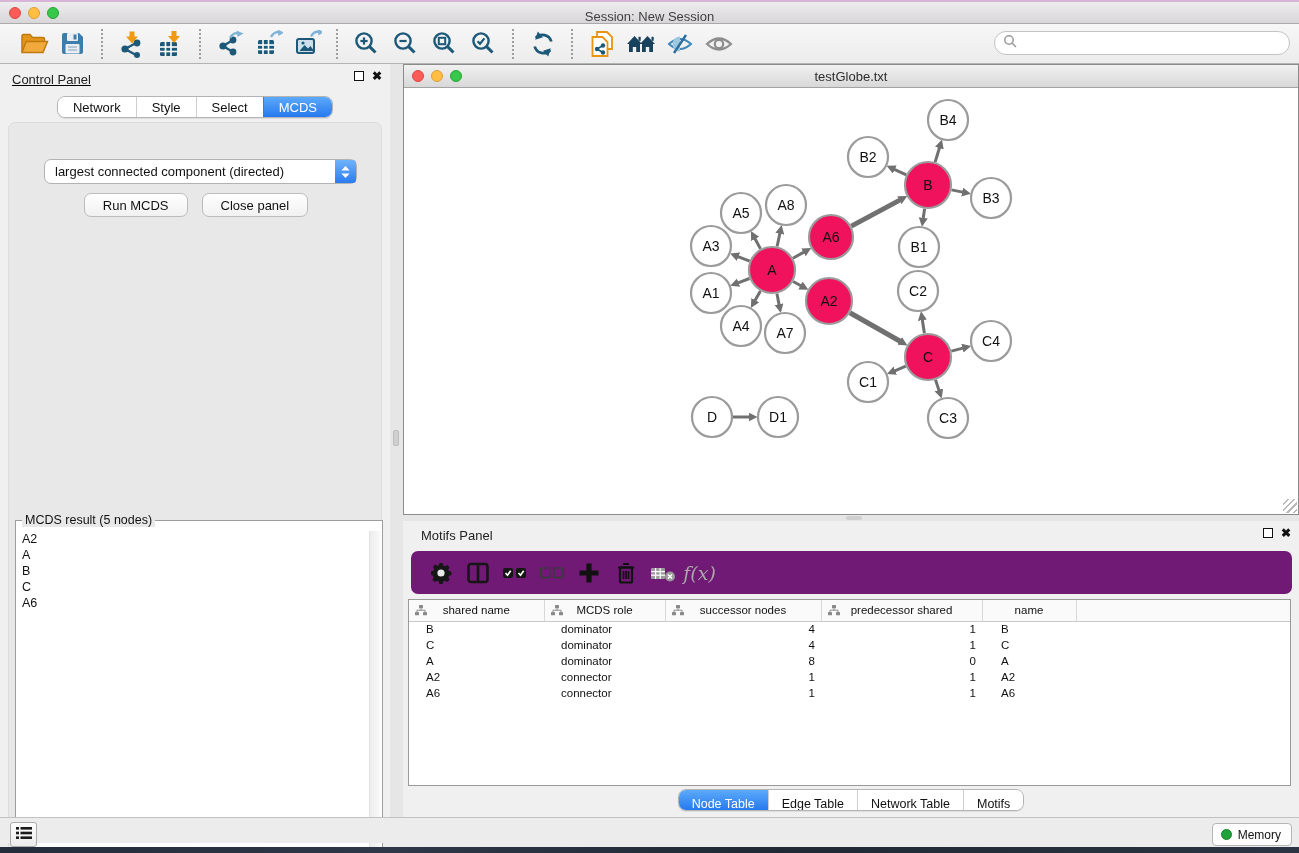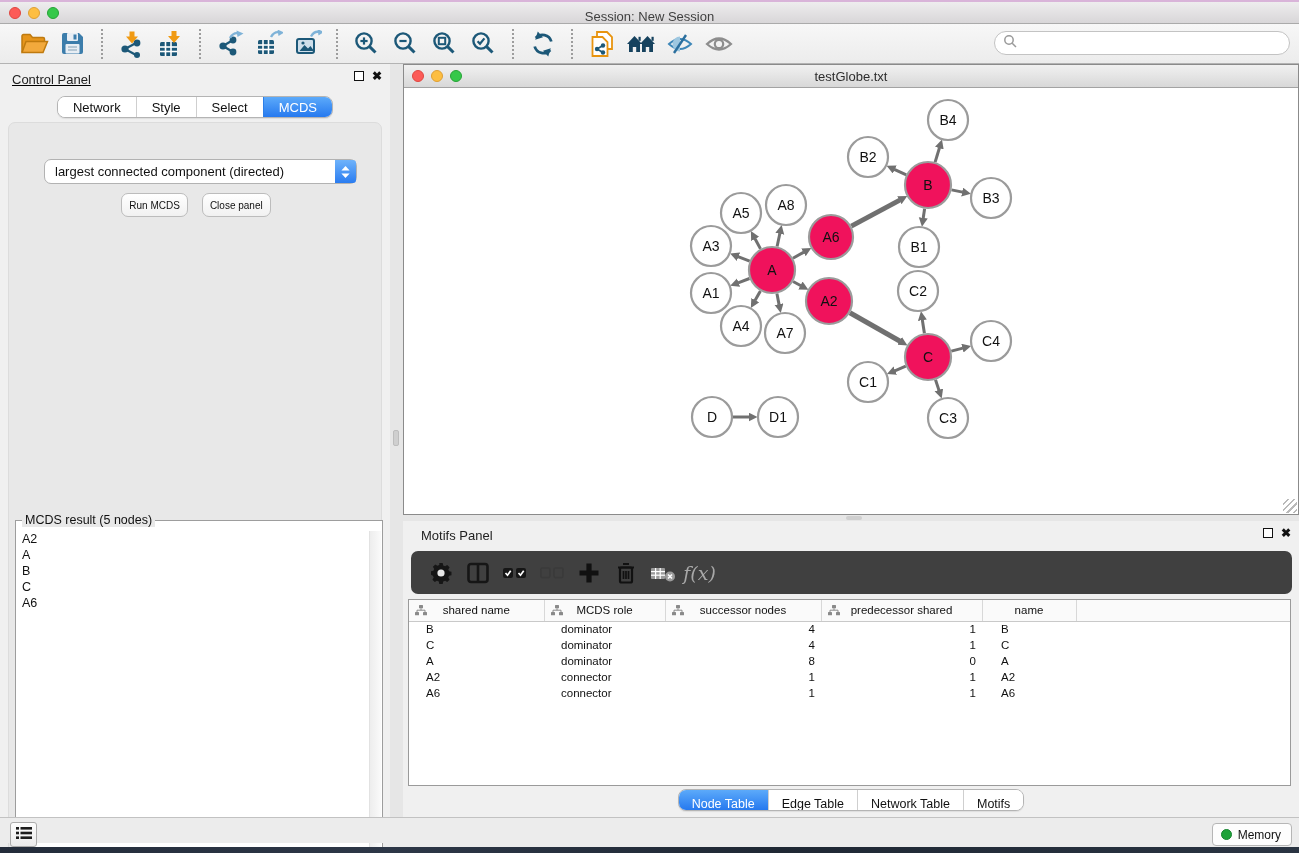--- a/index.html
+++ b/index.html
@@ -45,21 +45,21 @@
 
   .cp-content { position:absolute; left:8px; top:58px; width:374px; height:742px; background:#e8e8e8;
     border:1px solid #dcdcdc; border-radius:7px; }
   .opt-label { position:absolute; left:0; top:15px; width:374px; text-align:center; font-size:13px; color:#111; }
   .dropdown { position:absolute; left:35px; top:36px; width:313px; height:25px; background:#fff;
     border:1px solid #b2b2b2; border-radius:7px; display:flex; align-items:center; }
   .dropdown .dd-text { font-size:13px; color:#111; padding-left:10px; flex:1; white-space:nowrap; overflow:hidden; }
   .dd-stepper { width:21px; height:23px; margin:0; border-radius:0 3px 3px 0;
     background:linear-gradient(#6fb3fb,#2a7cf0); display:flex; align-items:center; justify-content:center; }
   .cp-buttons { position:absolute; left:0; top:70px; width:374px; display:flex; justify-content:center; gap:14px; }
-  .btn { height:24px; padding:0 7px; font-size:10px; color:#111; background:linear-gradient(#ffffff,#f1f1f1);
+  .btn { height:24px; padding:0 18px; font-size:13px; color:#111; background:linear-gradient(#ffffff,#f1f1f1);
     border:1px solid #bcbcbc; border-radius:7px; }
 
   .mcds-fieldset { position:absolute; left:6px; top:397px; width:368px; height:343px;
     border:1px solid #9d9d9d; background:#fff; }
   .mcds-legend { position:absolute; top:-8px; left:6px; background:#e8e8e8; padding:0 3px; font-size:12.5px; color:#111; }
   .mcds-list { position:absolute; left:1px; top:10px; right:14px; bottom:1px; overflow:hidden; }
   .mcds-item { font-size:12.5px; color:#111; line-height:16px; padding-left:5px; }
   .mcds-scroll { position:absolute; right:1px; top:10px; bottom:1px; width:12px;
     background:linear-gradient(90deg,#ededed,#fafafa); border-left:1px solid #e2e2e2; }
 
@@ -77,21 +77,21 @@
   .nw-canvas { position:relative; width:894px; height:426px; background:#fff; }
   .resize-grip { position:absolute; right:1px; bottom:1px; width:14px; height:14px;
     background:repeating-linear-gradient(135deg, transparent 0 3px, #b9b9b9 3px 4.5px); }
 
   .h-divider { position:absolute; left:403px; top:515px; width:896px; height:6px; background:#e6e6e6; }
   .h-handle { position:absolute; left:443px; top:1px; width:16px; height:4px; background:#cfcfcf; border-radius:2px; }
 
   
   .table-panel { position:absolute; left:403px; top:521px; width:896px; height:296px; background:#f0f0f0; }
   .tp-header { position:relative; height:28px; display:flex; align-items:center; padding-left:18px; }
-  .tp-toolbar { position:absolute; left:8px; top:30px; width:881px; height:43px; background:#404040;
+  .tp-toolbar { position:absolute; left:8px; top:30px; width:881px; height:43px; background:#701a75;
     border-radius:7px; display:flex; align-items:center; padding-left:14px; }
   .tpt-btn { width:31px; height:36px; display:flex; align-items:center; justify-content:center;
     background:none; border:none; margin-right:6px; }
   .fx { font-family:"DejaVu Serif", serif; font-style:italic; font-size:19px; color:#a8a8a8; }
 
   .tp-table-wrap { position:absolute; left:5px; top:78px; width:883px; height:187px; background:#fff;
     border:1px solid #9a9a9a; overflow:hidden; }
   table.data { border-collapse:collapse; table-layout:fixed; width:100%; }
   table.data th { height:21px; background:#fafafa; border-bottom:1px solid #c9c9c9; border-right:1px solid #d8d8d8;
     font-weight:normal; font-size:11.5px; color:#111; position:relative; text-align:center; }

